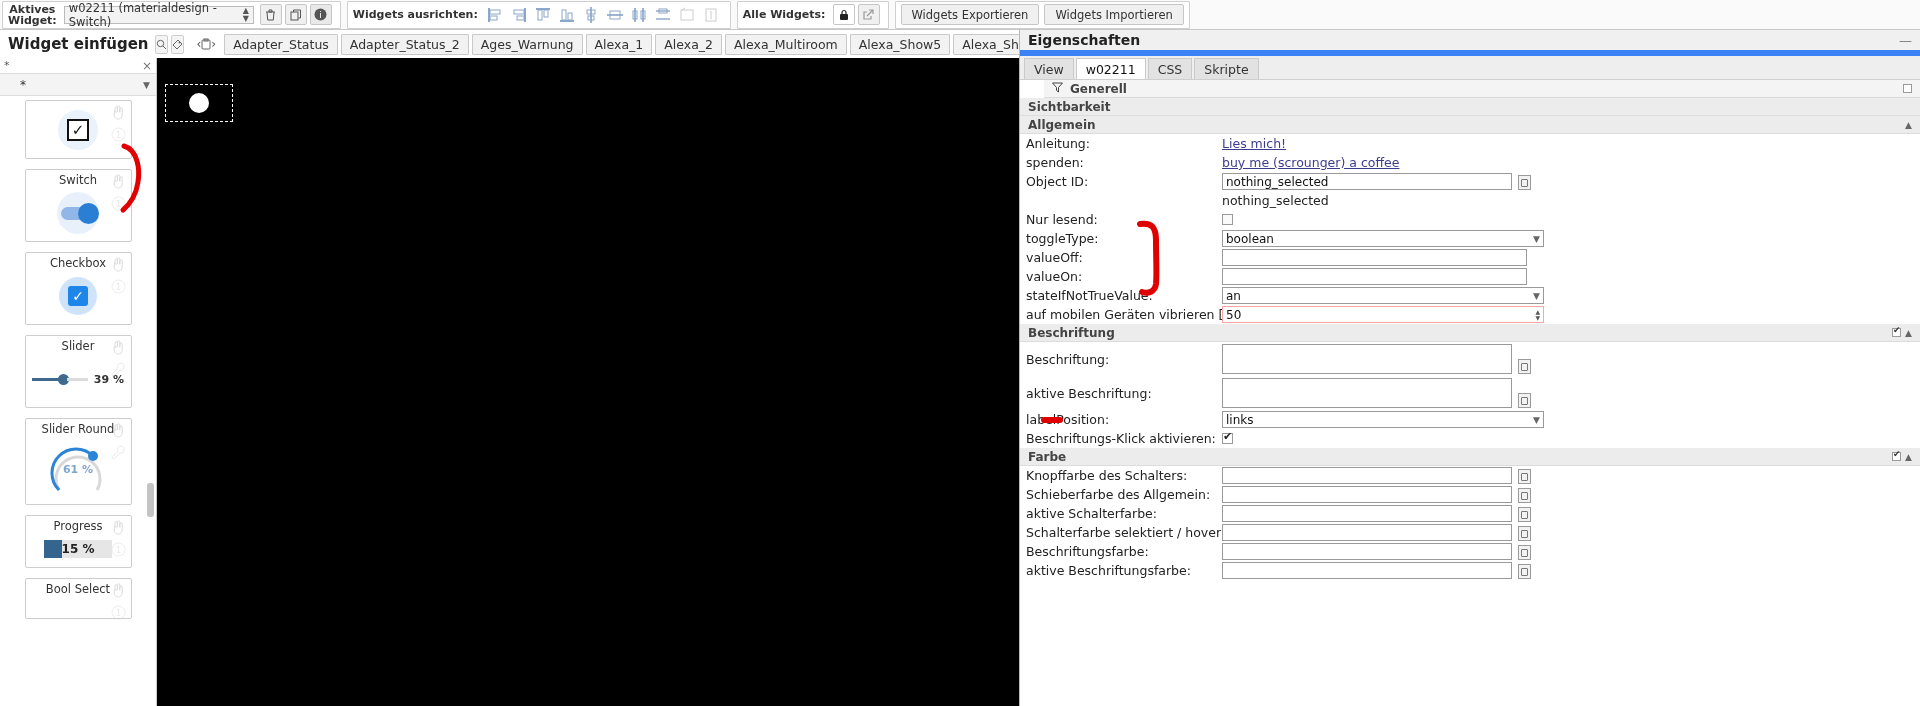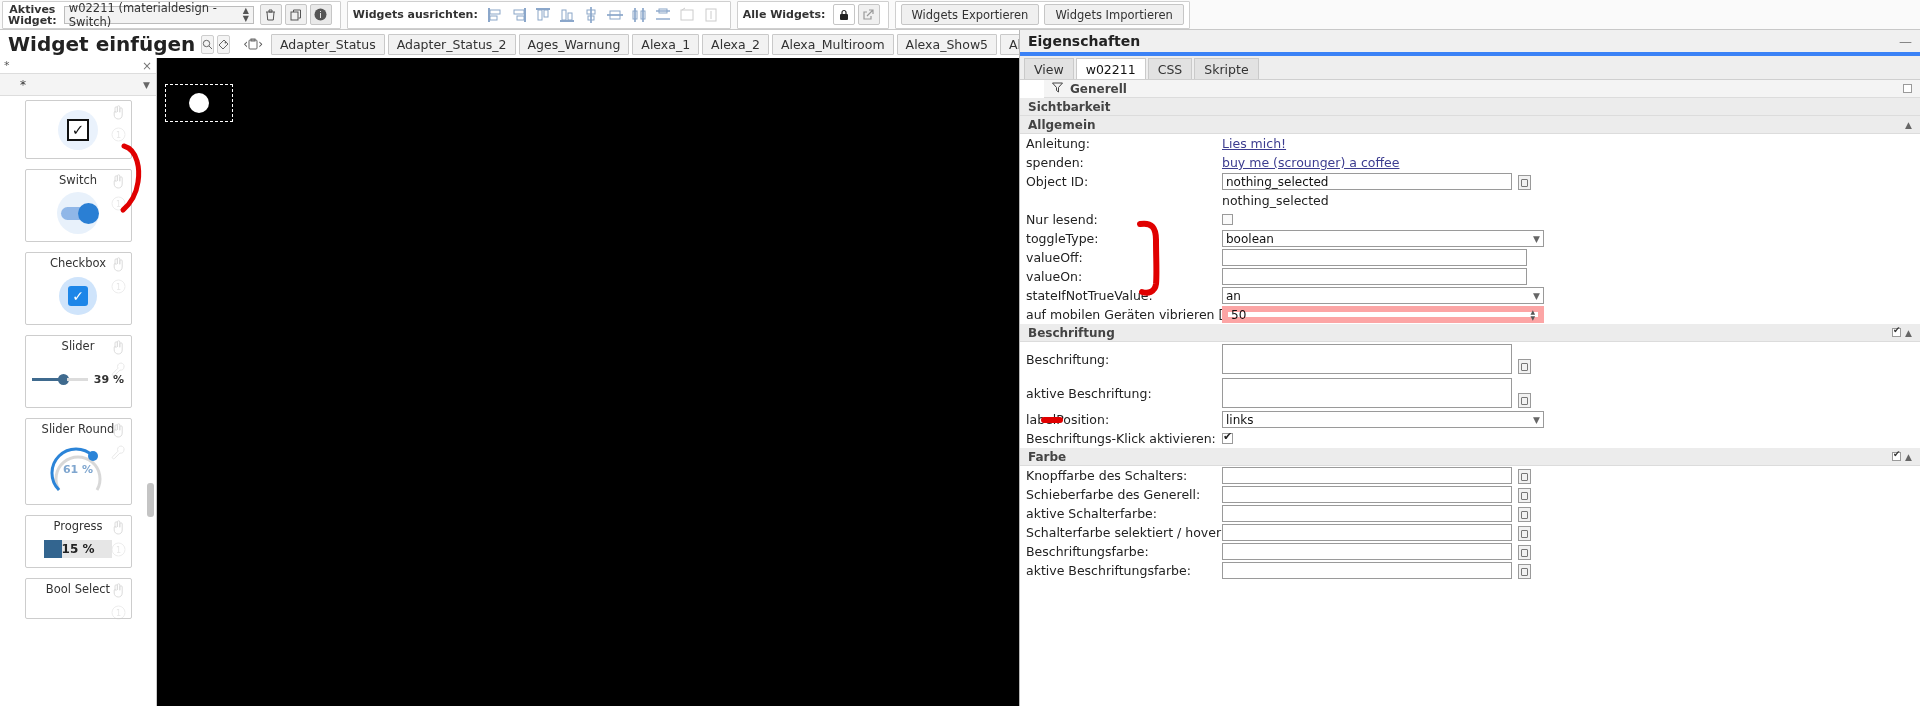--- a/index.html
+++ b/index.html
@@ -46,21 +46,21 @@
     display:flex; align-items:center; padding:0 10px;
     font-size:11.5px; color:#333; margin-right:5px; border-radius:2px;
   }
 
   
   .tabrow {
     position:absolute; left:0; top:30px; width:1020px; height:28px;
     background:#fff; display:flex; align-items:center;
   }
   .insert-title {
-    font-size:20px; font-weight:bold; color:#222;
+    font-size:15px; font-weight:bold; color:#222;
     padding:0 6px 0 8px; white-space:nowrap;
   }
   .mini-btn {
     width:20px; height:19px; border:1px solid #cdcdcd; background:#f4f4f4;
     display:flex; align-items:center; justify-content:center;
     margin-right:3px; border-radius:2px;
   }
   .navsep { width:1px; height:18px; background:#ccc; margin:0 5px; }
   .nav-btn {
     width:22px; height:20px; display:flex; align-items:center;
@@ -146,21 +146,21 @@
   }
   .sel-widget .dot { width:20px; height:20px; border-radius:50%; background:#fff; }
 
   
   .props {
     position:absolute; right:0; top:30px; width:901px; bottom:0;
     background:#fff; border-left:1px solid #b8b8b8;
     display:flex; flex-direction:column;
   }
   .props-head {
-    height:26px; background:#f0f0f0; border-bottom:4px solid #3b82f6;
+    height:26px; background:#f0f0f0; border-bottom:6px solid #3b82f6;
     display:flex; align-items:center; justify-content:space-between;
     padding:0 8px; flex:0 0 auto;
   }
   .props-head .t { font-size:14px; font-weight:bold; color:#222; }
   .props-head .min { color:#777; font-size:13px; }
   .ptabs {
     height:24px; background:#eee; border-bottom:1px solid #cfcfcf;
     display:flex; align-items:flex-end; padding-left:4px; flex:0 0 auto;
   }
   .ptab {
@@ -200,21 +200,21 @@
   }
   .inp.w290 { width:290px; }
   .inp.wfull { width:305px; }
   .inp.tall { height:30px; width:290px; align-items:flex-start; padding-top:1px; }
   .selbox {
     height:17px; border:1px solid #9a9a9a; background:#fff;
     font-size:12px; color:#111; padding:0 3px; width:322px;
     display:flex; align-items:center; justify-content:space-between;
   }
   .spin {
-    height:17px; border:6px solid #fca5a5; background:#fff;
+    height:17px; border:1px solid #fca5a5; background:#fff;
     font-size:12px; color:#111; padding:0 3px; width:322px;
     display:flex; align-items:center; justify-content:space-between;
   }
   .spin .ar { display:flex; flex-direction:column; font-size:6px; color:#555; line-height:6px; }
   .btn-sq {
     width:13px; height:15px; border:1px solid #9a9a9a; background:#f2f2f2;
     margin-left:6px; display:flex; align-items:center; justify-content:center;
   }
   .btn-sq i {
     display:block; width:7px; height:8px; border:1px solid #777; border-radius:1px;
@@ -712,21 +712,21 @@
           <div class="val">
             <div class="inp w290">
               <span></span>
             </div>
             <span class="btn-sq">
               <i></i>
             </span>
           </div>
         </div>
         <div class="row">
-          <div class="lab">Schieberfarbe des Generell:</div>
+          <div class="lab">Schieberfarbe des Allgemein:</div>
           <div class="val">
             <div class="inp w290">
               <span></span>
             </div>
             <span class="btn-sq">
               <i></i>
             </span>
           </div>
         </div>
         <div class="row">

